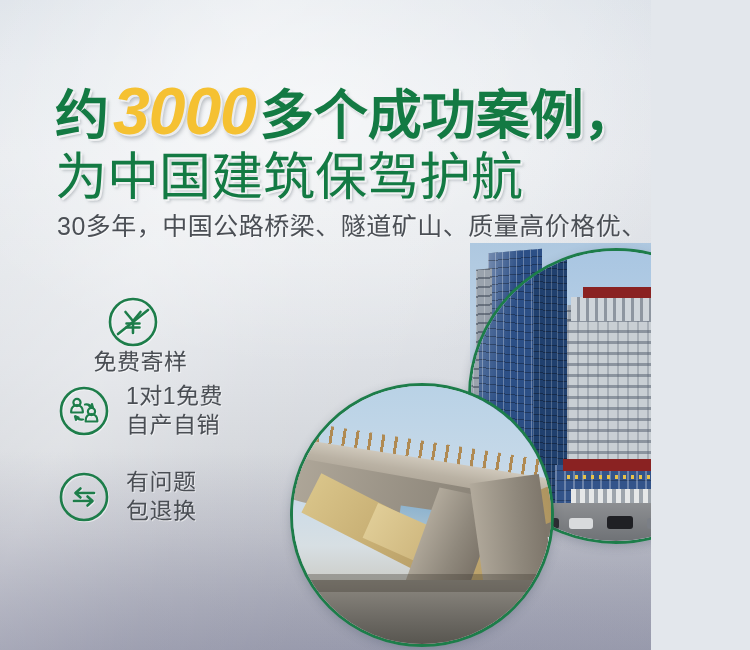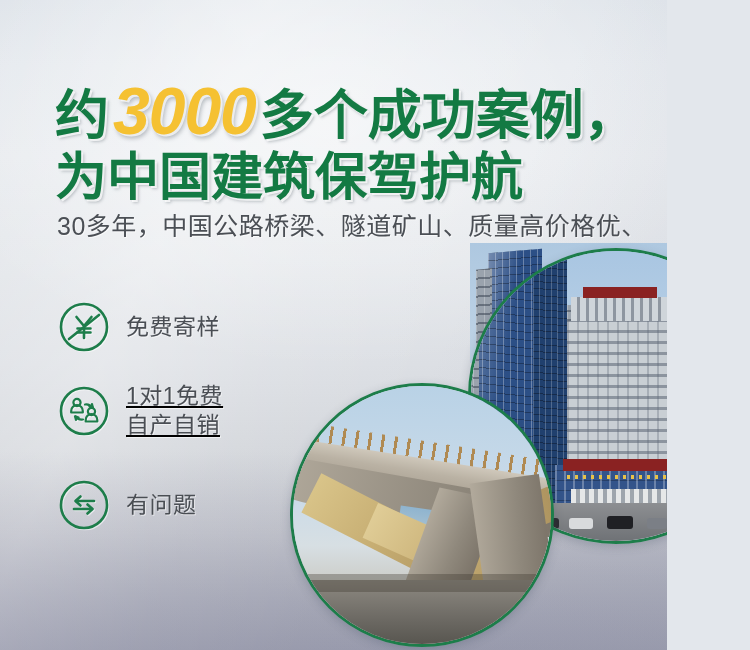--- a/index.html
+++ b/index.html
@@ -16,21 +16,20 @@
       linear-gradient(180deg,
         #dfe4ea 0%,
         #e4e8ed 10%,
         #e7eaee 24%,
         #e3e6ea 40%,
         #dcdfe4 56%,
         #d2d5da 70%,
         #c5c7ce 82%,
         #b3b5c0 92%,
         #a6a8b6 100%);
-    padding-left: 16px;
   }
   
   .banner::before{
     content:"";position:absolute;inset:0;
     background:linear-gradient(115deg,
       rgba(255,255,255,.00) 0%,
       rgba(255,255,255,.30) 28%,
       rgba(255,255,255,.10) 45%,
       rgba(255,255,255,.00) 62%,
       rgba(150,155,175,.15) 100%);
@@ -44,21 +43,21 @@
 
   
   .headline{
     position:absolute;left:55px;top:78px;width:640px;z-index:6;
   }
   .hl-line{
     line-height:1.02;white-space:nowrap;
     text-shadow:2px 2px 0 rgba(255,255,255,.75), 3px 3px 3px rgba(90,100,110,.35);
   }
   .hl-line1{font-size:54px;font-weight:bold;}
-  .hl-line2{font-size:52px;font-weight:bold;margin-top:6px;}
+  .hl-line2{font-size:52px;font-weight:normal;margin-top:6px;}
   .green{color:#137a43;}
   .gold{
     color:#f5c132;font-size:66px;font-style:italic;font-weight:bold;
     letter-spacing:-1px;padding:0 4px;
     text-shadow:2px 2px 0 rgba(255,255,255,.7), 3px 4px 4px rgba(90,100,110,.40);
   }
 
   
   .subtitle{
     position:absolute;left:57px;top:208px;width:660px;z-index:6;
@@ -73,22 +72,22 @@
   .feature .ic{
     width:52px;height:52px;flex:0 0 52px;margin-right:16px;
     display:block;
     filter:drop-shadow(1px 1px 0 rgba(255,255,255,.55));
   }
   .feature .txt{
     color:#4a4e54;font-size:23px;line-height:1.24;letter-spacing:.5px;
     text-shadow:1px 1px 0 rgba(255,255,255,.55);
   }
   .feature .txt span{display:block;white-space:nowrap;}
-  .f1{margin-bottom:22px;}
-  .f2{margin-bottom:32px;text-decoration:underline;}
+  .f1{margin-bottom:22px;flex-direction:column;}
+  .f2{margin-bottom:24px;}
   .f3{margin-bottom:16px;}
 
   
   .photo{
     position:absolute;border-radius:50%;overflow:hidden;
     border:3px solid #1d7d4a;
     box-shadow:0 3px 10px rgba(60,70,90,.25);
   }
   .photo-building{
     left:468px;top:248px;width:290px;height:290px;z-index:4;
@@ -303,17 +302,18 @@
     <div class="feature">
       <svg class="ic" viewBox="0 0 52 52">
         <circle cx="26" cy="26" r="23" fill="none" stroke="#1d7d4a" stroke-width="2.6"></circle>
         <path d="M36 22 H18" fill="none" stroke="#1d7d4a" stroke-width="2.6" stroke-linecap="round"></path>
         <path d="M22.5 17.5 L17.5 22 L22.5 26.5" fill="none" stroke="#1d7d4a" stroke-width="2.6" stroke-linecap="round" stroke-linejoin="round"></path>
         <path d="M16 30 H34" fill="none" stroke="#1d7d4a" stroke-width="2.6" stroke-linecap="round"></path>
         <path d="M29.5 25.5 L34.5 30 L29.5 34.5" fill="none" stroke="#1d7d4a" stroke-width="2.6" stroke-linecap="round" stroke-linejoin="round"></path>
       </svg>
       <div class="txt">
         <span>有问题</span>
+        <span>包退换</span>
       </div>
     </div>
 
   </div>
 </div>
 
 </body></html>

